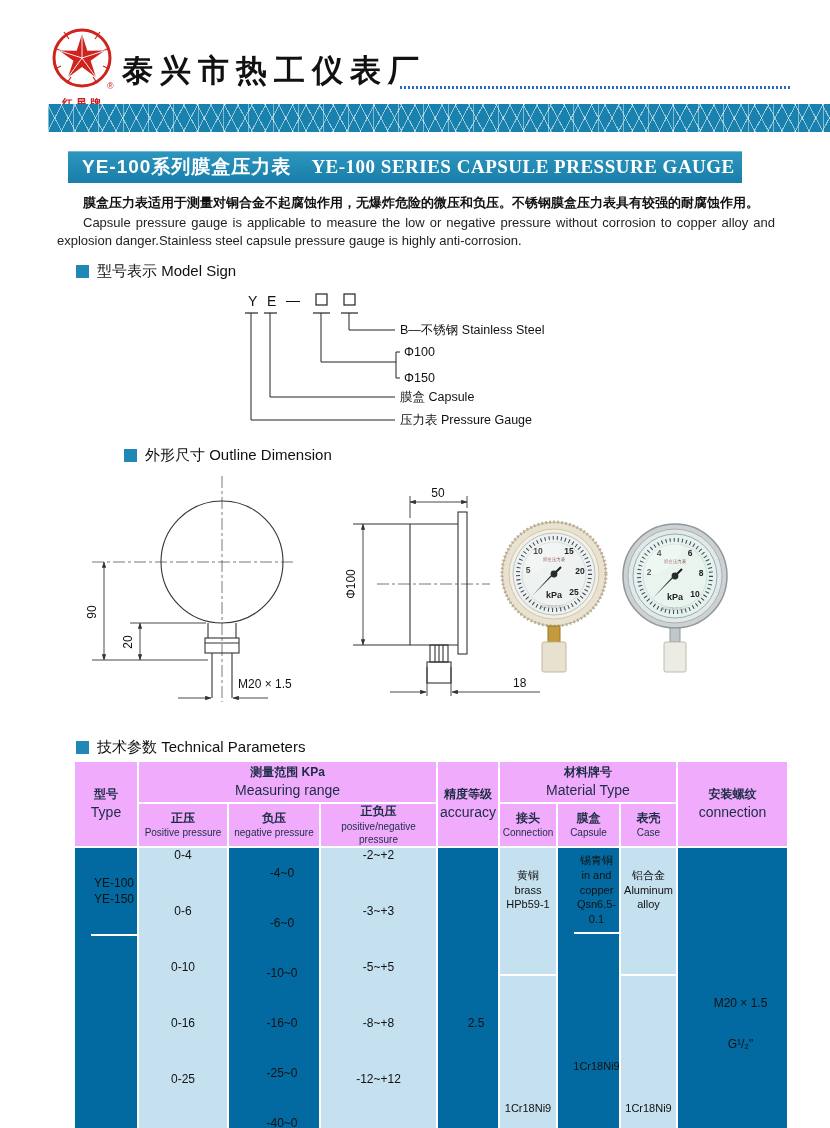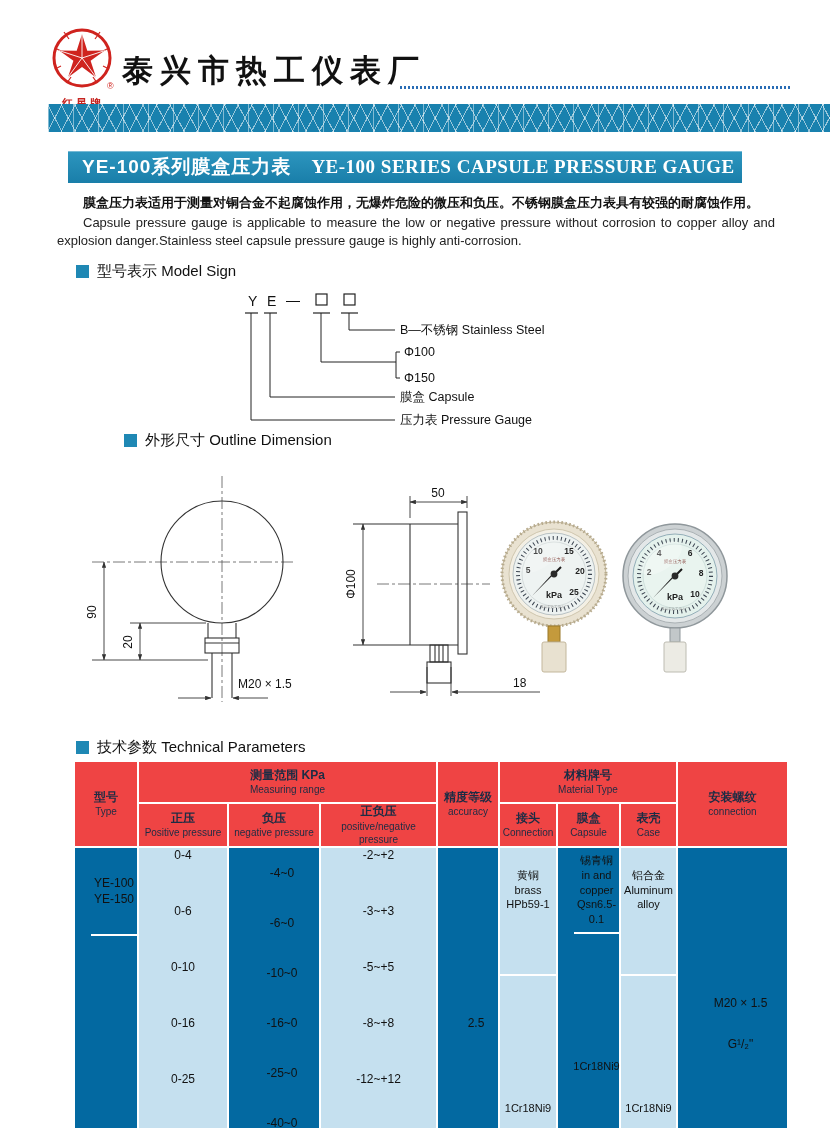--- a/index.html
+++ b/index.html
@@ -28,33 +28,33 @@
   .title-en{font-size:19px;font-weight:bold;font-family:"Liberation Serif",serif;letter-spacing:.5px;}
 
   
   .intro{position:absolute;left:57px;top:193px;width:718px;}
   .intro-cn{font-size:13px;font-weight:bold;text-indent:2em;line-height:1.5;}
   .intro-en{font-size:13px;color:#222;text-indent:2em;line-height:1.4;text-align:justify;margin-top:1px;}
 
   
   .sec-head{position:absolute;left:76px;display:flex;align-items:center;gap:8px;font-size:15px;color:#101010;}
   .sq{width:13px;height:13px;background:#1f88b4;flex:0 0 auto;}
-  #sec-model{top:262px;} #sec-outline{top:431px;padding-left:48px;} #sec-tech{top:738px;}
+  #sec-model{top:262px;} #sec-outline{top:446px;padding-left:48px;} #sec-tech{top:738px;}
 
   .diagram{position:absolute;}
   svg text{font-family:"Liberation Sans",sans-serif;}
 
   
   .tbl{position:absolute;left:75px;top:762px;width:712px;font-size:12px;}
   .thead,.tbody{display:grid;grid-template-columns:62px 88px 90px 115px 60px 56px 61px 55px 109px;gap:2px;background:#fff;}
   .thead{grid-template-rows:40px 42px;}
-  .hc{background:#ef4444;color:#1c2c44;display:flex;flex-direction:column;align-items:center;justify-content:center;
+  .hc{background:#f0abfc;color:#1c2c44;display:flex;flex-direction:column;align-items:center;justify-content:center;
       line-height:1.3;text-align:center;}
   .hc .cn{font-weight:bold;font-size:12px;}
-  .hc .en{font-size:10px;}
+  .hc .en{font-size:14px;}
   .hc.small .en{font-size:10px;}
   .tbody{margin-top:2px;height:184px;}
   .bc{display:flex;flex-direction:column;}
   .blue{background:#c5e0ef;gap:42px;} .gray{background:#0369a1;padding-left:16px;}
   .col7{display:grid;grid-template-rows:repeat(7,1fr);align-items:center;justify-items:center;}
   .secA{display:flex;flex-direction:column;align-items:center;justify-content:center;line-height:1.35;text-align:center;}
   .secB{flex:1;display:flex;flex-direction:column;align-items:center;justify-content:center;text-align:center;}
   .hdiv{height:2px;background:#fff;flex:0 0 auto;}
   .type-secA{height:86px;gap:0;} .mat-secA{height:84px;font-size:11px;}
   .center-cell{flex:1;display:flex;align-items:center;justify-content:center;}

